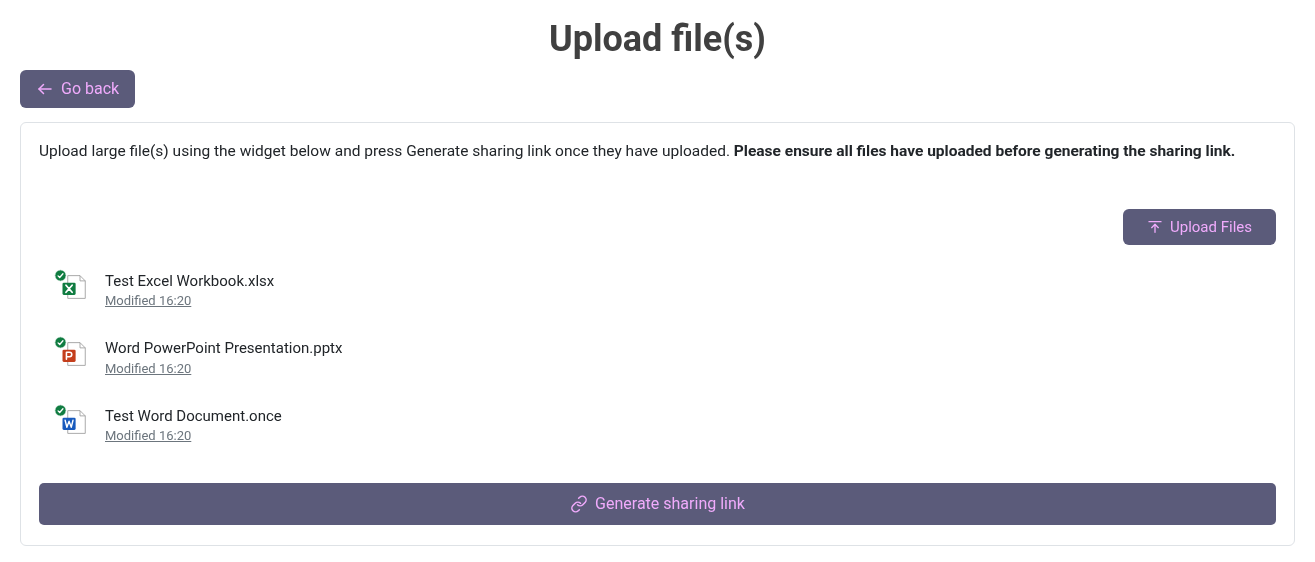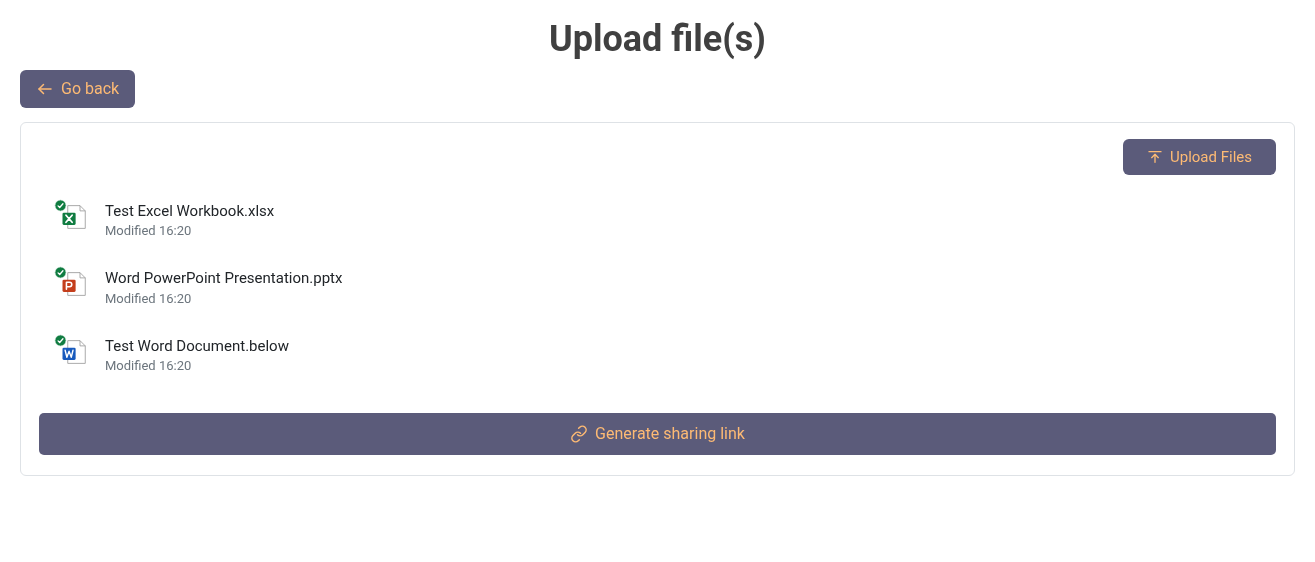--- a/index.html
+++ b/index.html
@@ -24,21 +24,21 @@
     gap: 7px;
     border: none;
     border-radius: 6px;
     cursor: pointer;
     font-family: inherit;
     font-size: 15px;
     line-height: 1;
   }
   .btn-primary {
     background: #5b5b7a;
-    color: #fdba74;
+    color: #f0abfc;
   }
   .back-btn {
     padding: 10px 16px;
     font-size: 16px;
   }
   .card {
     margin-top: 14px;
     border: 1px solid #dee2e6;
     border-radius: 6px;
     padding: 16px 18px 20px 18px;
@@ -77,21 +77,21 @@
     margin-top: 2px;
   }
   .doc-svg { width: 28px; height: 28px; display: block; }
   .check-badge {
     position: absolute;
     top: -4px; left: -5px;
     width: 13px; height: 13px;
   }
   .file-meta { display: flex; flex-direction: column; }
   .file-name { font-size: 15px; color: #212529; line-height: 1.35; }
-  .file-modified { font-size: 13px; color: #6c757d; margin-top: 2px; }
+  .file-modified { font-size: 13px; color: #6c757d; margin-top: 2px; text-decoration: underline; }
   .generate-btn {
     width: 100%;
     justify-content: center;
     padding: 12px 10px;
     font-size: 16px;
     margin-top: 22px;
     border-radius: 5px;
   }
   .icon-svg { flex-shrink: 0; }
 </style>
@@ -105,20 +105,23 @@
 <button class="btn btn-primary back-btn">
   <svg class="icon-svg" width="18" height="18" viewBox="0 0 24 24" fill="none" stroke="currentColor" stroke-width="2" stroke-linecap="round" stroke-linejoin="round">
     <line x1="20" y1="12" x2="4" y2="12"></line>
     <polyline points="10 18 4 12 10 6"></polyline>
   </svg>
   <span>Go back</span>
 </button>
 
 <div class="card">
 
+  <p class="instructions">
+    <span>Upload large file(s) using the widget below and press Generate sharing link once they have uploaded. </span><strong>Please ensure all files have uploaded before generating the sharing link.</strong>
+  </p>
 
   <div class="upload-row">
     <button class="btn btn-primary upload-btn">
       <svg class="icon-svg" width="16" height="16" viewBox="0 0 24 24" fill="none" stroke="currentColor" stroke-width="2" stroke-linecap="round" stroke-linejoin="round">
         <line x1="3" y1="4" x2="21" y2="4"></line>
         <line x1="12" y1="20" x2="12" y2="8"></line>
         <polyline points="7 13 12 8 17 13"></polyline>
       </svg>
       <span>Upload Files</span>
     </button>
@@ -171,21 +174,21 @@
           <path d="M24 3 V9 H30" fill="none" stroke="#9e9e9e" stroke-width="1"></path>
           <rect x="4" y="11" width="15" height="14" rx="1.5" fill="#185abd"></rect>
           <path d="M7 14 L9 22 L11.5 15 L14 22 L16 14" fill="none" stroke="#fff" stroke-width="1.6" stroke-linecap="round" stroke-linejoin="round"></path>
         </svg>
         <svg class="check-badge" viewBox="0 0 16 16">
           <circle cx="8" cy="8" r="7" fill="#107c41" stroke="#fff" stroke-width="1.2"></circle>
           <path d="M5 8.5 L7 10.5 L11 5.8" fill="none" stroke="#fff" stroke-width="1.6" stroke-linecap="round" stroke-linejoin="round"></path>
         </svg>
       </div>
       <div class="file-meta">
-        <span class="file-name">Test Word Document.below</span>
+        <span class="file-name">Test Word Document.once</span>
         <span class="file-modified">Modified 16:20</span>
       </div>
     </div>
 
   </div>
 
   <button class="btn btn-primary generate-btn">
     <svg class="icon-svg" width="18" height="18" viewBox="0 0 24 24" fill="none" stroke="currentColor" stroke-width="2" stroke-linecap="round" stroke-linejoin="round">
       <path d="M10 13a5 5 0 0 0 7.07 0l3-3a5 5 0 0 0-7.07-7.07l-1.5 1.5"></path>
       <path d="M14 11a5 5 0 0 0-7.07 0l-3 3a5 5 0 0 0 7.07 7.07l1.5-1.5"></path>

